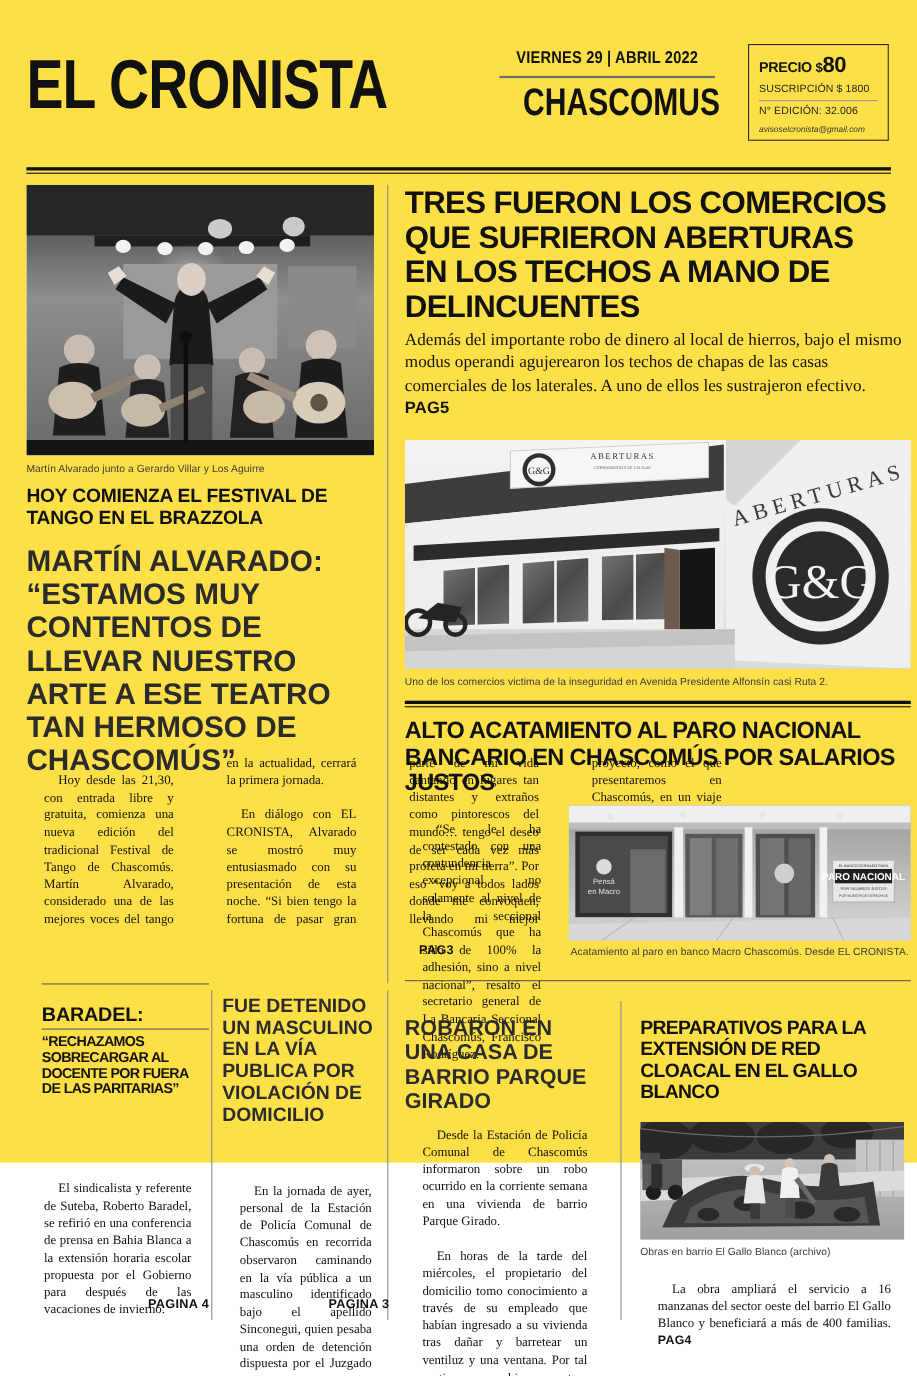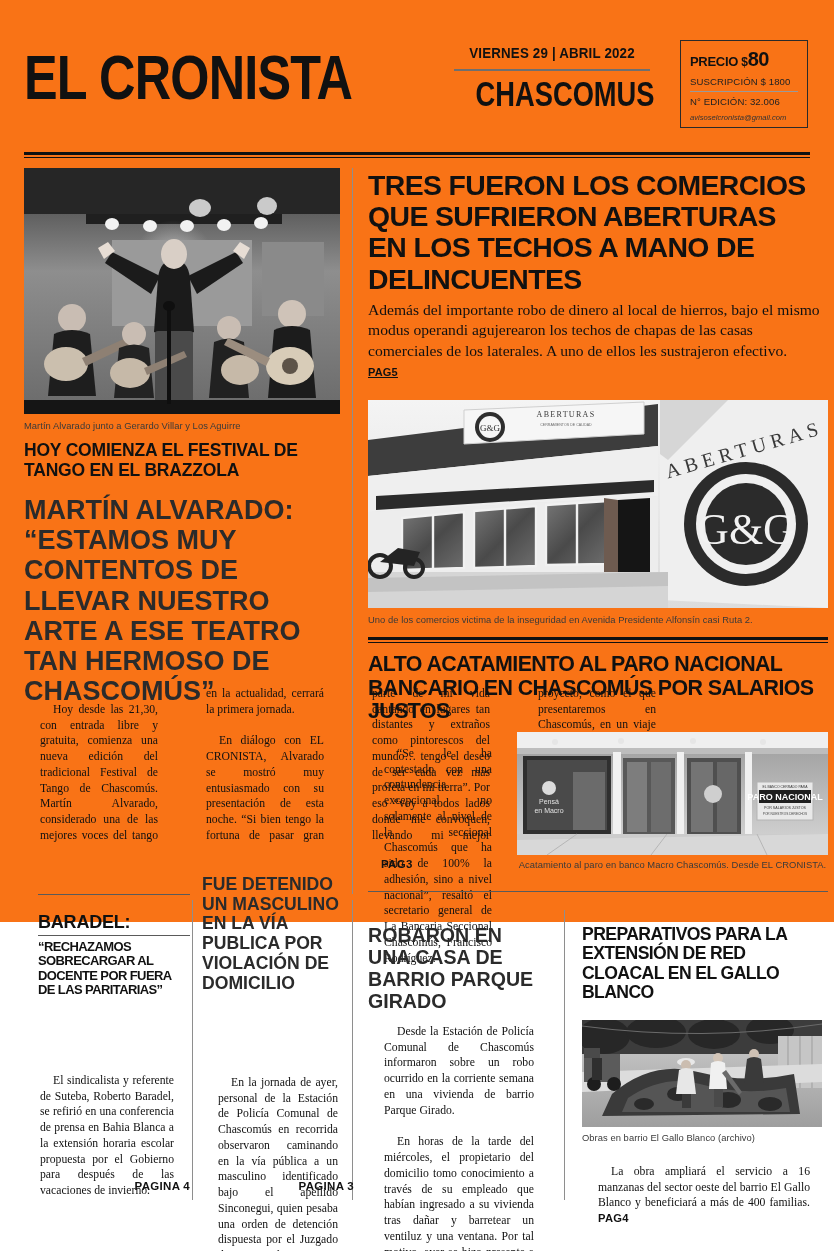--- a/index.html
+++ b/index.html
@@ -1,18 +1,18 @@
 <!DOCTYPE html>
 <html><head>
 <meta charset="utf-8">
 <style>
   html,body{margin:0;padding:0;background:#ffffff;}
   body{width:834px;height:1251px;overflow:hidden;
        font-family:"Liberation Sans",sans-serif;color:#111;}
-  .page{position:relative;width:834px;height:922px;background:#f97316;}
+  .page{position:relative;width:834px;height:1057px;background:#fde047;}
 
   
   .masthead{position:absolute;left:24px;top:40px;width:786px;height:105px;}
   .logo{position:absolute;left:0;top:6px;font-family:"Liberation Sans",sans-serif;
         font-weight:700;font-size:63px;letter-spacing:-1px;line-height:1;
         color:#111;transform:scaleX(0.80);transform-origin:left top;white-space:nowrap;}
   .datebox{position:absolute;left:430px;top:4px;width:196px;text-align:center;}
   .dateline{font-weight:700;font-size:15.5px;letter-spacing:.2px;
             transform:scaleX(0.86);transform-origin:center top;white-space:nowrap;}
   .datesep{height:2px;background:#6f6f6f;margin:7px 0 5px;width:100%;}
@@ -35,21 +35,21 @@
   .vrule{position:absolute;width:1px;background:#8e8e8e;}
   .hrule{position:absolute;height:1px;background:#7d7d7d;}
 
   
   .kicker-blk{font-weight:700;font-size:17.5px;line-height:1.14;letter-spacing:-.2px;
               text-transform:uppercase;color:#111;}
   .head-blk{font-weight:700;line-height:1.1;letter-spacing:-.6px;text-transform:uppercase;color:#111;}
   .head-thin{font-weight:700;line-height:1.12;letter-spacing:0px;text-transform:uppercase;color:#2b2b2b;
              font-family:"Liberation Sans",sans-serif;}
   .lede{font-family:"Liberation Serif",serif;font-size:15.6px;line-height:1.30;color:#111;text-align:left;}
-  .lede .pag{font-family:"Liberation Sans",sans-serif;font-weight:700;font-size:11px;letter-spacing:.2px;text-decoration:underline;}
+  .lede .pag{font-family:"Liberation Sans",sans-serif;font-weight:700;font-size:15px;letter-spacing:.2px;}
   .body-serif{font-family:"Liberation Serif",serif;font-size:11.7px;line-height:1.345;
               text-align:justify;color:#111;hyphens:auto;}
   .body-serif p{margin:16px;text-indent:13px;}
   .pagref{font-family:"Liberation Sans",sans-serif;font-weight:700;font-size:11.5px;
           letter-spacing:.3px;text-align:right;margin-top:2px;}
   .pagref-l{text-align:left;}
   .caption{font-size:9.4px;color:#3a3a3a;letter-spacing:.05px;line-height:1.25;}
 
   
   .photo{position:absolute;overflow:hidden;background:#cfcfcf;}
@@ -72,21 +72,21 @@
   #body-bank{position:absolute;left:368px;top:730px;width:140px;}
   #ph-bank{left:517px;top:732px;width:311px;height:123px;}
   #cap-bank{position:absolute;left:517px;top:859px;width:311px;text-align:center;}
   #pag-bank{position:absolute;left:368px;top:856px;width:140px;}
 
   #kick-baradel{position:absolute;left:38px;top:912px;width:150px;}
   #head-baradel{position:absolute;left:38px;top:940px;width:152px;font-size:13px;}
   #body-baradel{position:absolute;left:24px;top:1057px;width:166px;}
   #pag-baradel{position:absolute;left:24px;top:1178px;width:166px;}
 
-  #head-detenido{position:absolute;left:202px;top:875px;width:152px;font-size:17.6px;}
+  #head-detenido{position:absolute;left:202px;top:905px;width:152px;font-size:17.6px;}
   #body-detenido{position:absolute;left:202px;top:1059px;width:152px;}
   #pag-detenido{position:absolute;left:202px;top:1178px;width:152px;}
 
   #head-robo{position:absolute;left:368px;top:925px;width:180px;font-size:19.6px;}
   #body-robo{position:absolute;left:368px;top:1008px;width:182px;}
 
   #head-cloacal{position:absolute;left:582px;top:925px;width:240px;font-size:17.6px;}
   #ph-cloacal{left:582px;top:1020px;width:240px;height:107px;}
   #cap-cloacal{position:absolute;left:582px;top:1132px;width:240px;}
   #body-cloacal{position:absolute;left:582px;top:1148px;width:244px;}

